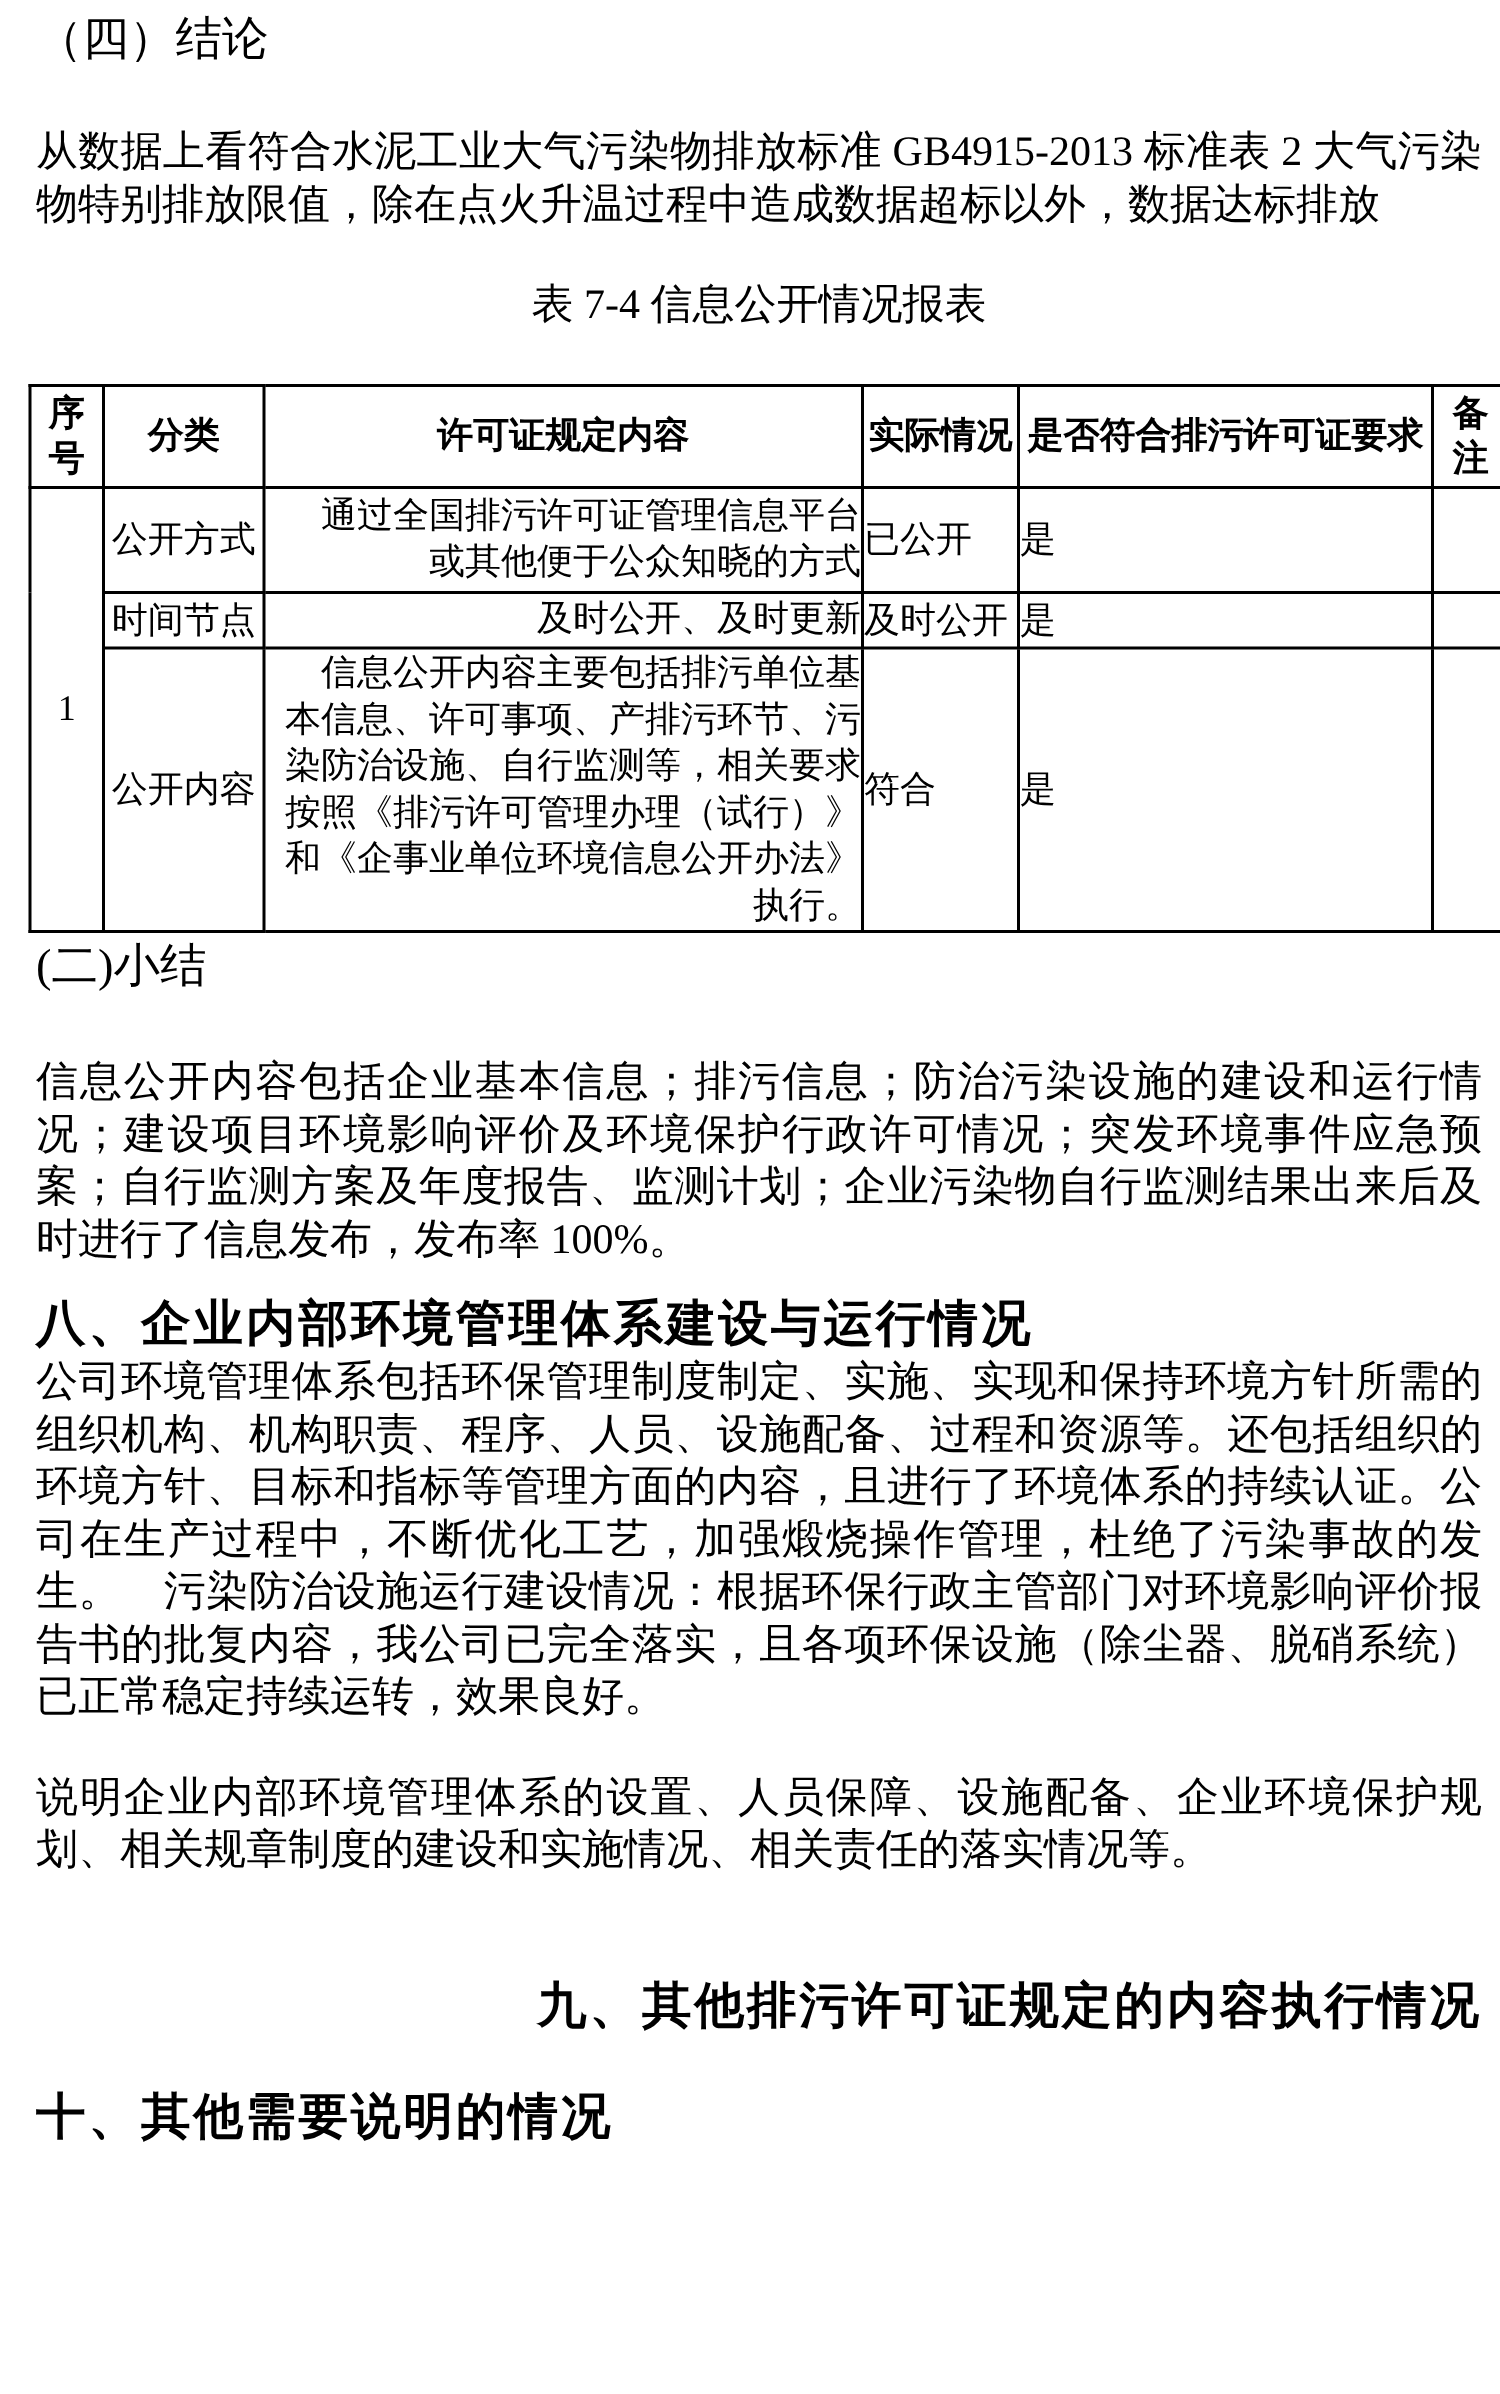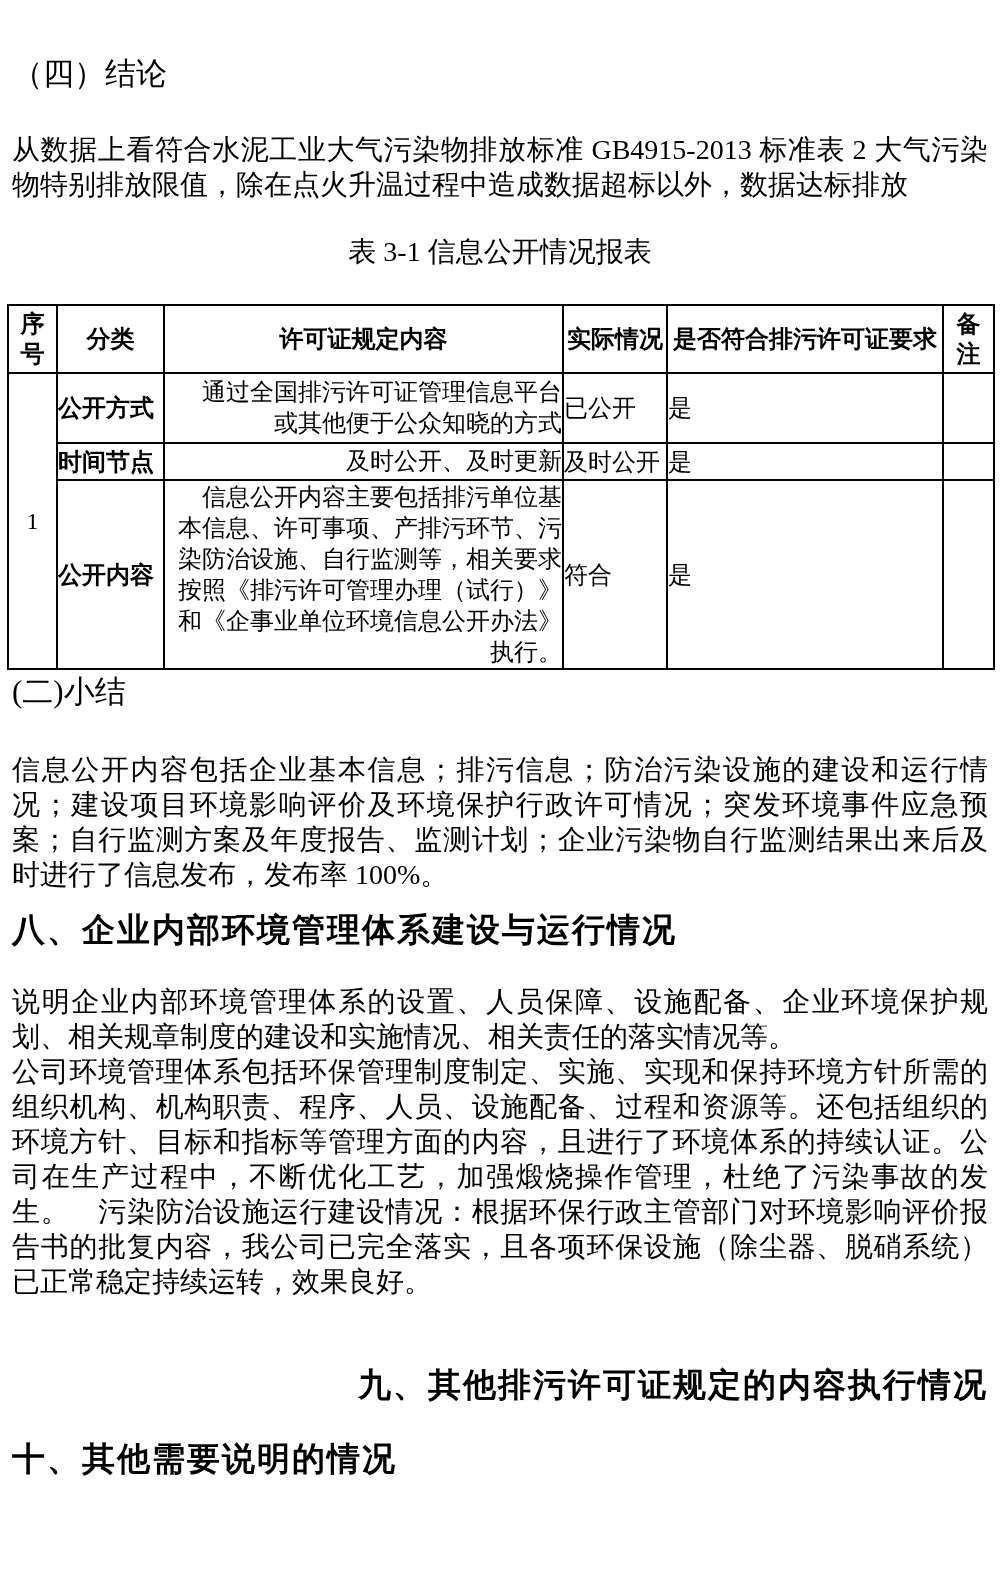--- a/index.html
+++ b/index.html
@@ -1,21 +1,21 @@
 <!DOCTYPE html>
 <html><head>
 <meta charset="utf-8">
 <style>
   html, body { margin:0; padding:0; background:#ffffff; }
   body {
     width:1000px; height:1596px; overflow:hidden;
     color:#000;
     font-family:"Liberation Serif", serif;
   }
-  .page { padding:6px 12px 0 12px;margin-top:48px; }
+  .page { padding:6px 12px 0 24px; }
 
   h2.major {
     font-family:"Liberation Sans", sans-serif;
     font-weight:700;
     font-size:33px;
     line-height:44px;
     letter-spacing:2px;
     margin:0;
   }
   h3.sub {
@@ -68,22 +68,22 @@
   table.report th {
     font-family:"Liberation Sans", sans-serif;
     font-weight:700;
     line-height:30px;
     text-align:center;
     padding:2px 1px;
   }
   td.seq { text-align:center; }
   td.cat {
     font-family:"Liberation Sans", sans-serif;
-    font-weight:700;
-    text-align:left;
+    font-weight:400;
+    text-align:center;
     line-height:30px;
     padding:1px 1px;
   }
   td.req {
     white-space:pre-line;
     line-height:31px;
     padding:2px 4px;
     text-align:right;
   }
   td.actual, td.comply {
@@ -100,21 +100,21 @@
 <body>
 
 <div class="page">
 
   <h3 class="sub" id="conclusion-heading">（四）结论</h3>
 
   <p class="body" id="conclusion-text">从数据上看符合水泥工业大气污染物排放标准 GB4915-2013 标准表 2 大气污染物特别排放限值，除在点火升温过程中造成数据超标以外，数据达标排放</p>
 
 
 
-  <p class="caption" id="table-caption">表 3-1 信息公开情况报表</p>
+  <p class="caption" id="table-caption">表 7-4 信息公开情况报表</p>
 
   <table class="report" id="report-table">
     <colgroup>
       <col style="width:49px">
       <col style="width:107px">
       <col style="width:399px">
       <col style="width:104px">
       <col style="width:276px">
       <col style="width:51px">
     </colgroup>
@@ -157,22 +157,22 @@
       </tr>
     </tbody>
   </table>
 
   <h3 class="sub" id="sec7-sub2">(二)小结</h3>
 
   <p class="body" id="summary-text">信息公开内容包括企业基本信息；排污信息；防治污染设施的建设和运行情况；建设项目环境影响评价及环境保护行政许可情况；突发环境事件应急预案；自行监测方案及年度报告、监测计划；企业污染物自行监测结果出来后及时进行了信息发布，发布率 100%。</p>
 
   <h2 class="major" id="sec8-heading">八、企业内部环境管理体系建设与运行情况</h2>
 
+  <p class="body" id="sec8-p2">公司环境管理体系包括环保管理制度制定、实施、实现和保持环境方针所需的组织机构、机构职责、程序、人员、设施配备、过程和资源等。还包括组织的环境方针、目标和指标等管理方面的内容，且进行了环境体系的持续认证。公司在生产过程中，不断优化工艺，加强煅烧操作管理，杜绝了污染事故的发生。　污染防治设施运行建设情况：根据环保行政主管部门对环境影响评价报告书的批复内容，我公司已完全落实，且各项环保设施（除尘器、脱硝系统）已正常稳定持续运转，效果良好。</p>
+
   <p class="body" id="sec8-p1">说明企业内部环境管理体系的设置、人员保障、设施配备、企业环境保护规划、相关规章制度的建设和实施情况、相关责任的落实情况等。</p>
-
-  <p class="body" id="sec8-p2">公司环境管理体系包括环保管理制度制定、实施、实现和保持环境方针所需的组织机构、机构职责、程序、人员、设施配备、过程和资源等。还包括组织的环境方针、目标和指标等管理方面的内容，且进行了环境体系的持续认证。公司在生产过程中，不断优化工艺，加强煅烧操作管理，杜绝了污染事故的发生。　污染防治设施运行建设情况：根据环保行政主管部门对环境影响评价报告书的批复内容，我公司已完全落实，且各项环保设施（除尘器、脱硝系统）已正常稳定持续运转，效果良好。</p>
 
   <h2 class="major" id="sec9-heading">九、其他排污许可证规定的内容执行情况</h2>
 
 
   <h2 class="major" id="sec10-heading">十、其他需要说明的情况</h2>
 
 </div>
 
 </body></html>

